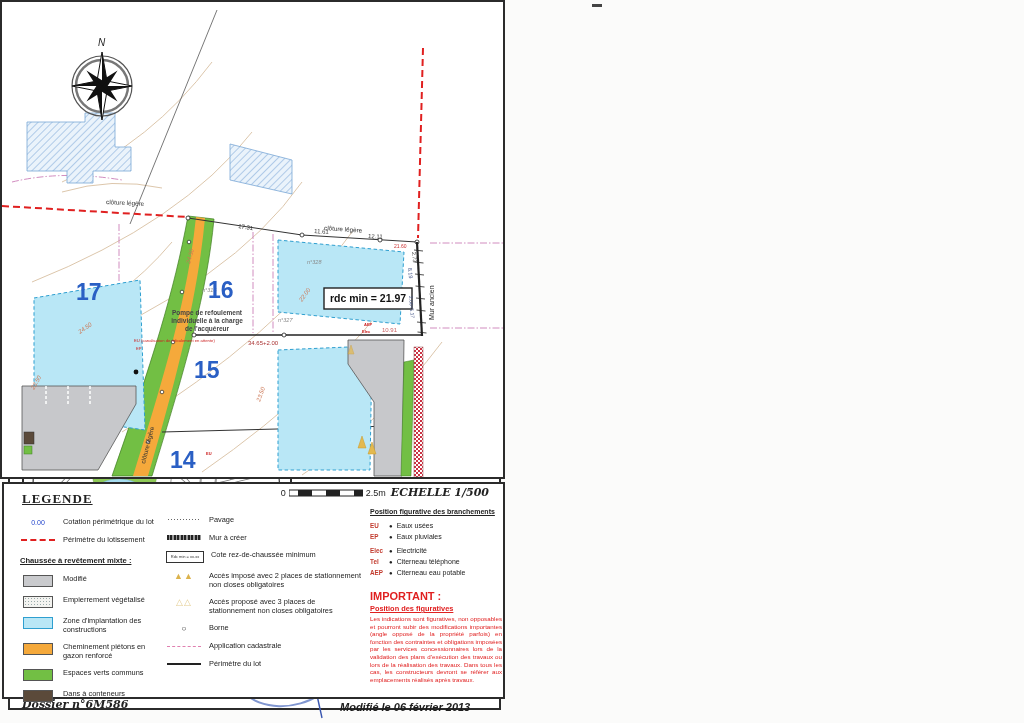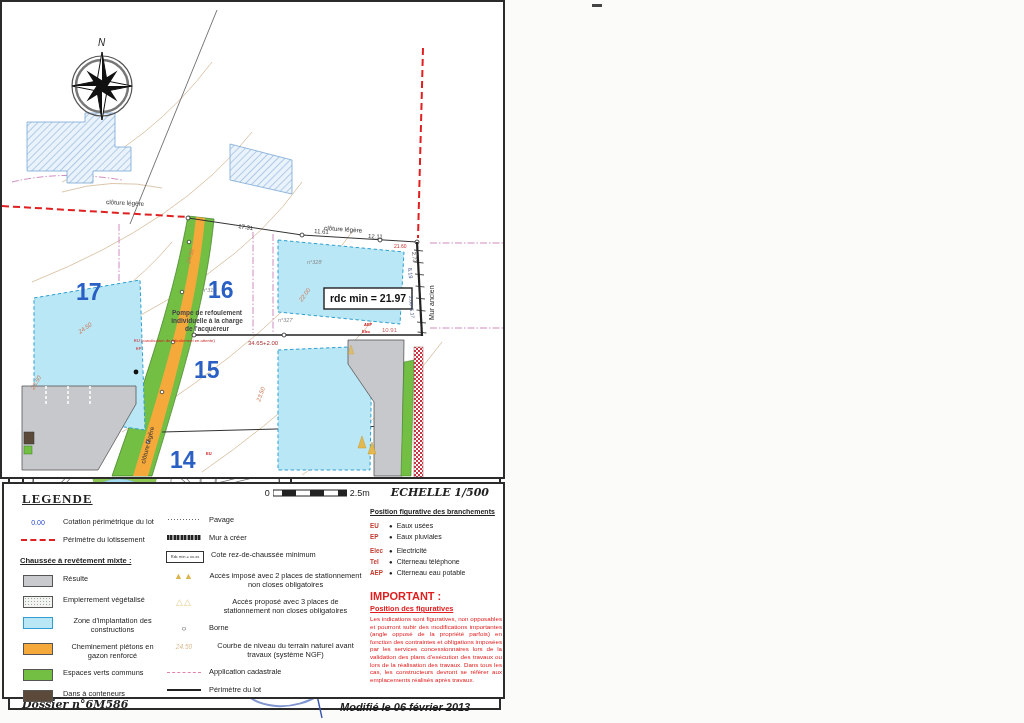--- a/index.html
+++ b/index.html
@@ -56,28 +56,28 @@
   .stamp .s4{font-size:6.5px;margin-top:2px;}
   .sig{left:232px;top:608px;pointer-events:none;}
   .result-box{left:288px;top:586px;width:196px;border:2px solid #2b2b2b;background:#fff;
      font-size:10.5px;line-height:14px;padding:5px 6px;box-sizing:border-box;}
   .dates{left:330px;top:656px;font-size:11px;font-style:italic;font-weight:bold;line-height:15px;color:#1d1d1d;}
   
   .plan-frame{left:0;top:0;width:505px;height:479px;border:2px solid #2b2b2b;background:#fff;box-sizing:border-box;}
   .legend-frame{left:2px;top:482px;width:503px;height:217px;border:2px solid #2b2b2b;background:#fff;box-sizing:border-box;}
   .legend-title{position:absolute;left:18px;top:7px;font-size:13px;font-weight:bold;text-decoration:underline;letter-spacing:1px;font-family:Liberation Serif, serif;}
   .scale-row{position:absolute;right:14px;top:2px;font-size:9px;display:flex;align-items:center;gap:3px;}
-  .scale-echelle{font-weight:bold;font-style:italic;font-size:11px;font-family:"DejaVu Serif",serif;margin-left:18px;}
+  .scale-echelle{font-weight:bold;font-style:italic;font-size:11px;font-family:"DejaVu Serif",serif;margin-left:2px;}
   .lg-col{position:absolute;font-size:7.4px;color:#222;}
   #lg1{left:16px;top:34px;width:142px;}
   #lg2{left:162px;top:32px;width:196px;}
   #lg3{left:366px;top:24px;width:132px;}
   .lg-row{display:flex;align-items:flex-start;margin-bottom:9px;gap:7px;}
   .lg-sym{flex:0 0 36px;display:flex;justify-content:center;align-items:center;min-height:8px;}
-  .lg-lab{line-height:8.5px;text-align:center;}
+  .lg-lab{line-height:8.5px;}
   .lg-head{font-weight:bold;text-decoration:underline;margin:12px 0 10px 0;font-size:7.6px;}
   .sym-line{width:34px;height:0;}
   .box-sym{width:30px;height:12px;border:1px solid #555;box-sizing:border-box;}
   .rdc-sym{width:36px;height:10px;border:1px solid #333;font-size:4px;text-align:center;line-height:9px;color:#333;}
   .tri{color:#dcb34c;font-size:9px;letter-spacing:1px;line-height:9px;}
   .tri2{color:#e4cd90;}
   .crv{color:#d9b88a;font-style:italic;font-size:6.5px;}
   .br-head{font-weight:bold;text-decoration:underline;font-size:7px;margin-bottom:7px;}
   .br-row{display:flex;gap:4px;margin-bottom:4px;align-items:center;}
   .br-abbr{color:#c23b2e;font-weight:bold;font-size:6.3px;width:15px;}
@@ -576,21 +576,21 @@
           <span class="lg-sym">
             <span class="sym-line" style="border-top:2.5px dashed #e02020;"></span>
           </span>
           <span class="lg-lab">Périmètre du lotissement</span>
         </div>
       <div class="lg-head">Chaussée à revêtement mixte :</div>
       <div class="lg-row">
           <span class="lg-sym">
             <span class="box-sym" style="background:#c9cacd;"></span>
           </span>
-          <span class="lg-lab">Résulte</span>
+          <span class="lg-lab">Modifié</span>
         </div>
       <div class="lg-row">
           <span class="lg-sym">
             <span class="box-sym" style="background:radial-gradient(#9aa 0.7px, #f3f3f0 0.8px);background-size:3px 3px;"></span>
           </span>
           <span class="lg-lab">Empierrement végétalisé</span>
         </div>
       <div class="lg-row" style="margin-top:2px;">
           <span class="lg-sym">
             <span class="box-sym" style="background:#b9e7f6;border-color:#2e9fd0;"></span>
@@ -640,24 +640,20 @@
           <span class="lg-sym tri">▲▲</span>
           <span class="lg-lab">Accès imposé avec 2 places de stationnement non closes obligatoires</span>
         </div>
       <div class="lg-row">
           <span class="lg-sym tri tri2">△△</span>
           <span class="lg-lab">Accès proposé avec 3 places de stationnement non closes obligatoires</span>
         </div>
       <div class="lg-row">
           <span class="lg-sym" style="font-size:8px;">○</span>
           <span class="lg-lab">Borne</span>
-        </div>
-      <div class="lg-row">
-          <span class="lg-sym crv">24.50</span>
-          <span class="lg-lab">Courbe de niveau du terrain naturel avant travaux (système NGF)</span>
         </div>
       <div class="lg-row">
           <span class="lg-sym">
             <span class="sym-line" style="border-top:1.5px dashed #e080b0;"></span>
           </span>
           <span class="lg-lab">Application cadastrale</span>
         </div>
       <div class="lg-row">
           <span class="lg-sym">
             <span class="sym-line" style="height:2px;background:#222;"></span>

